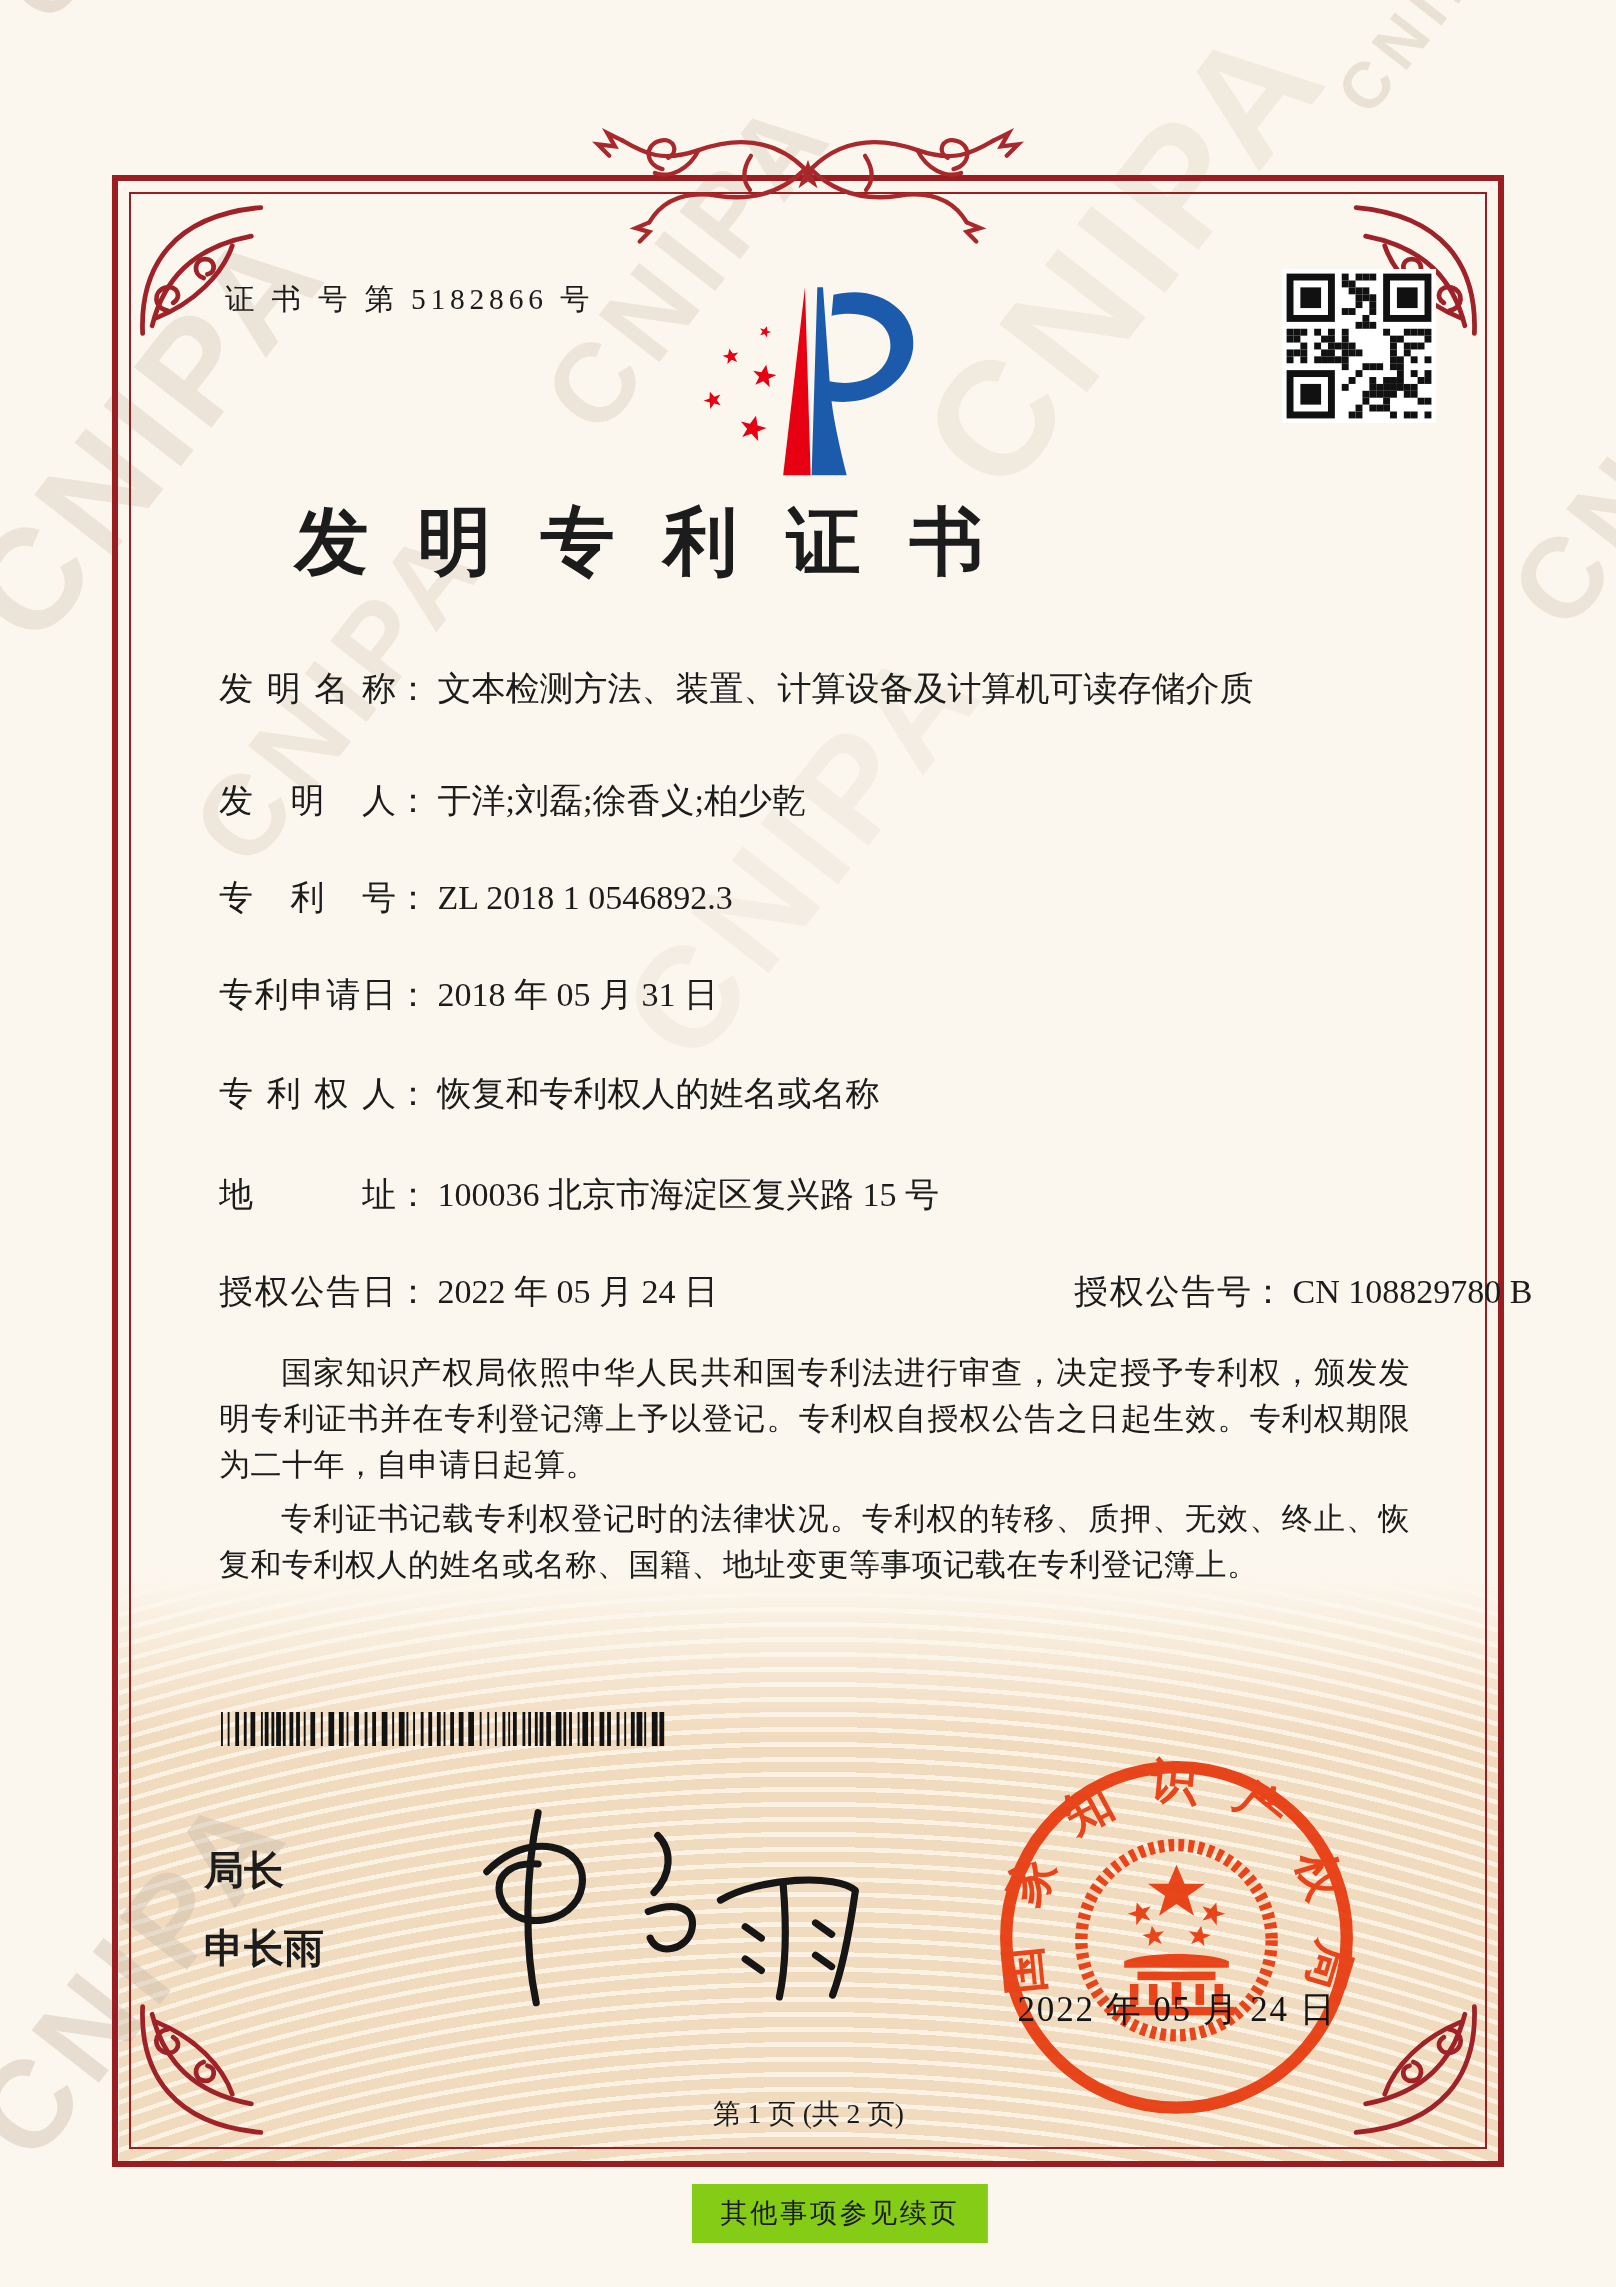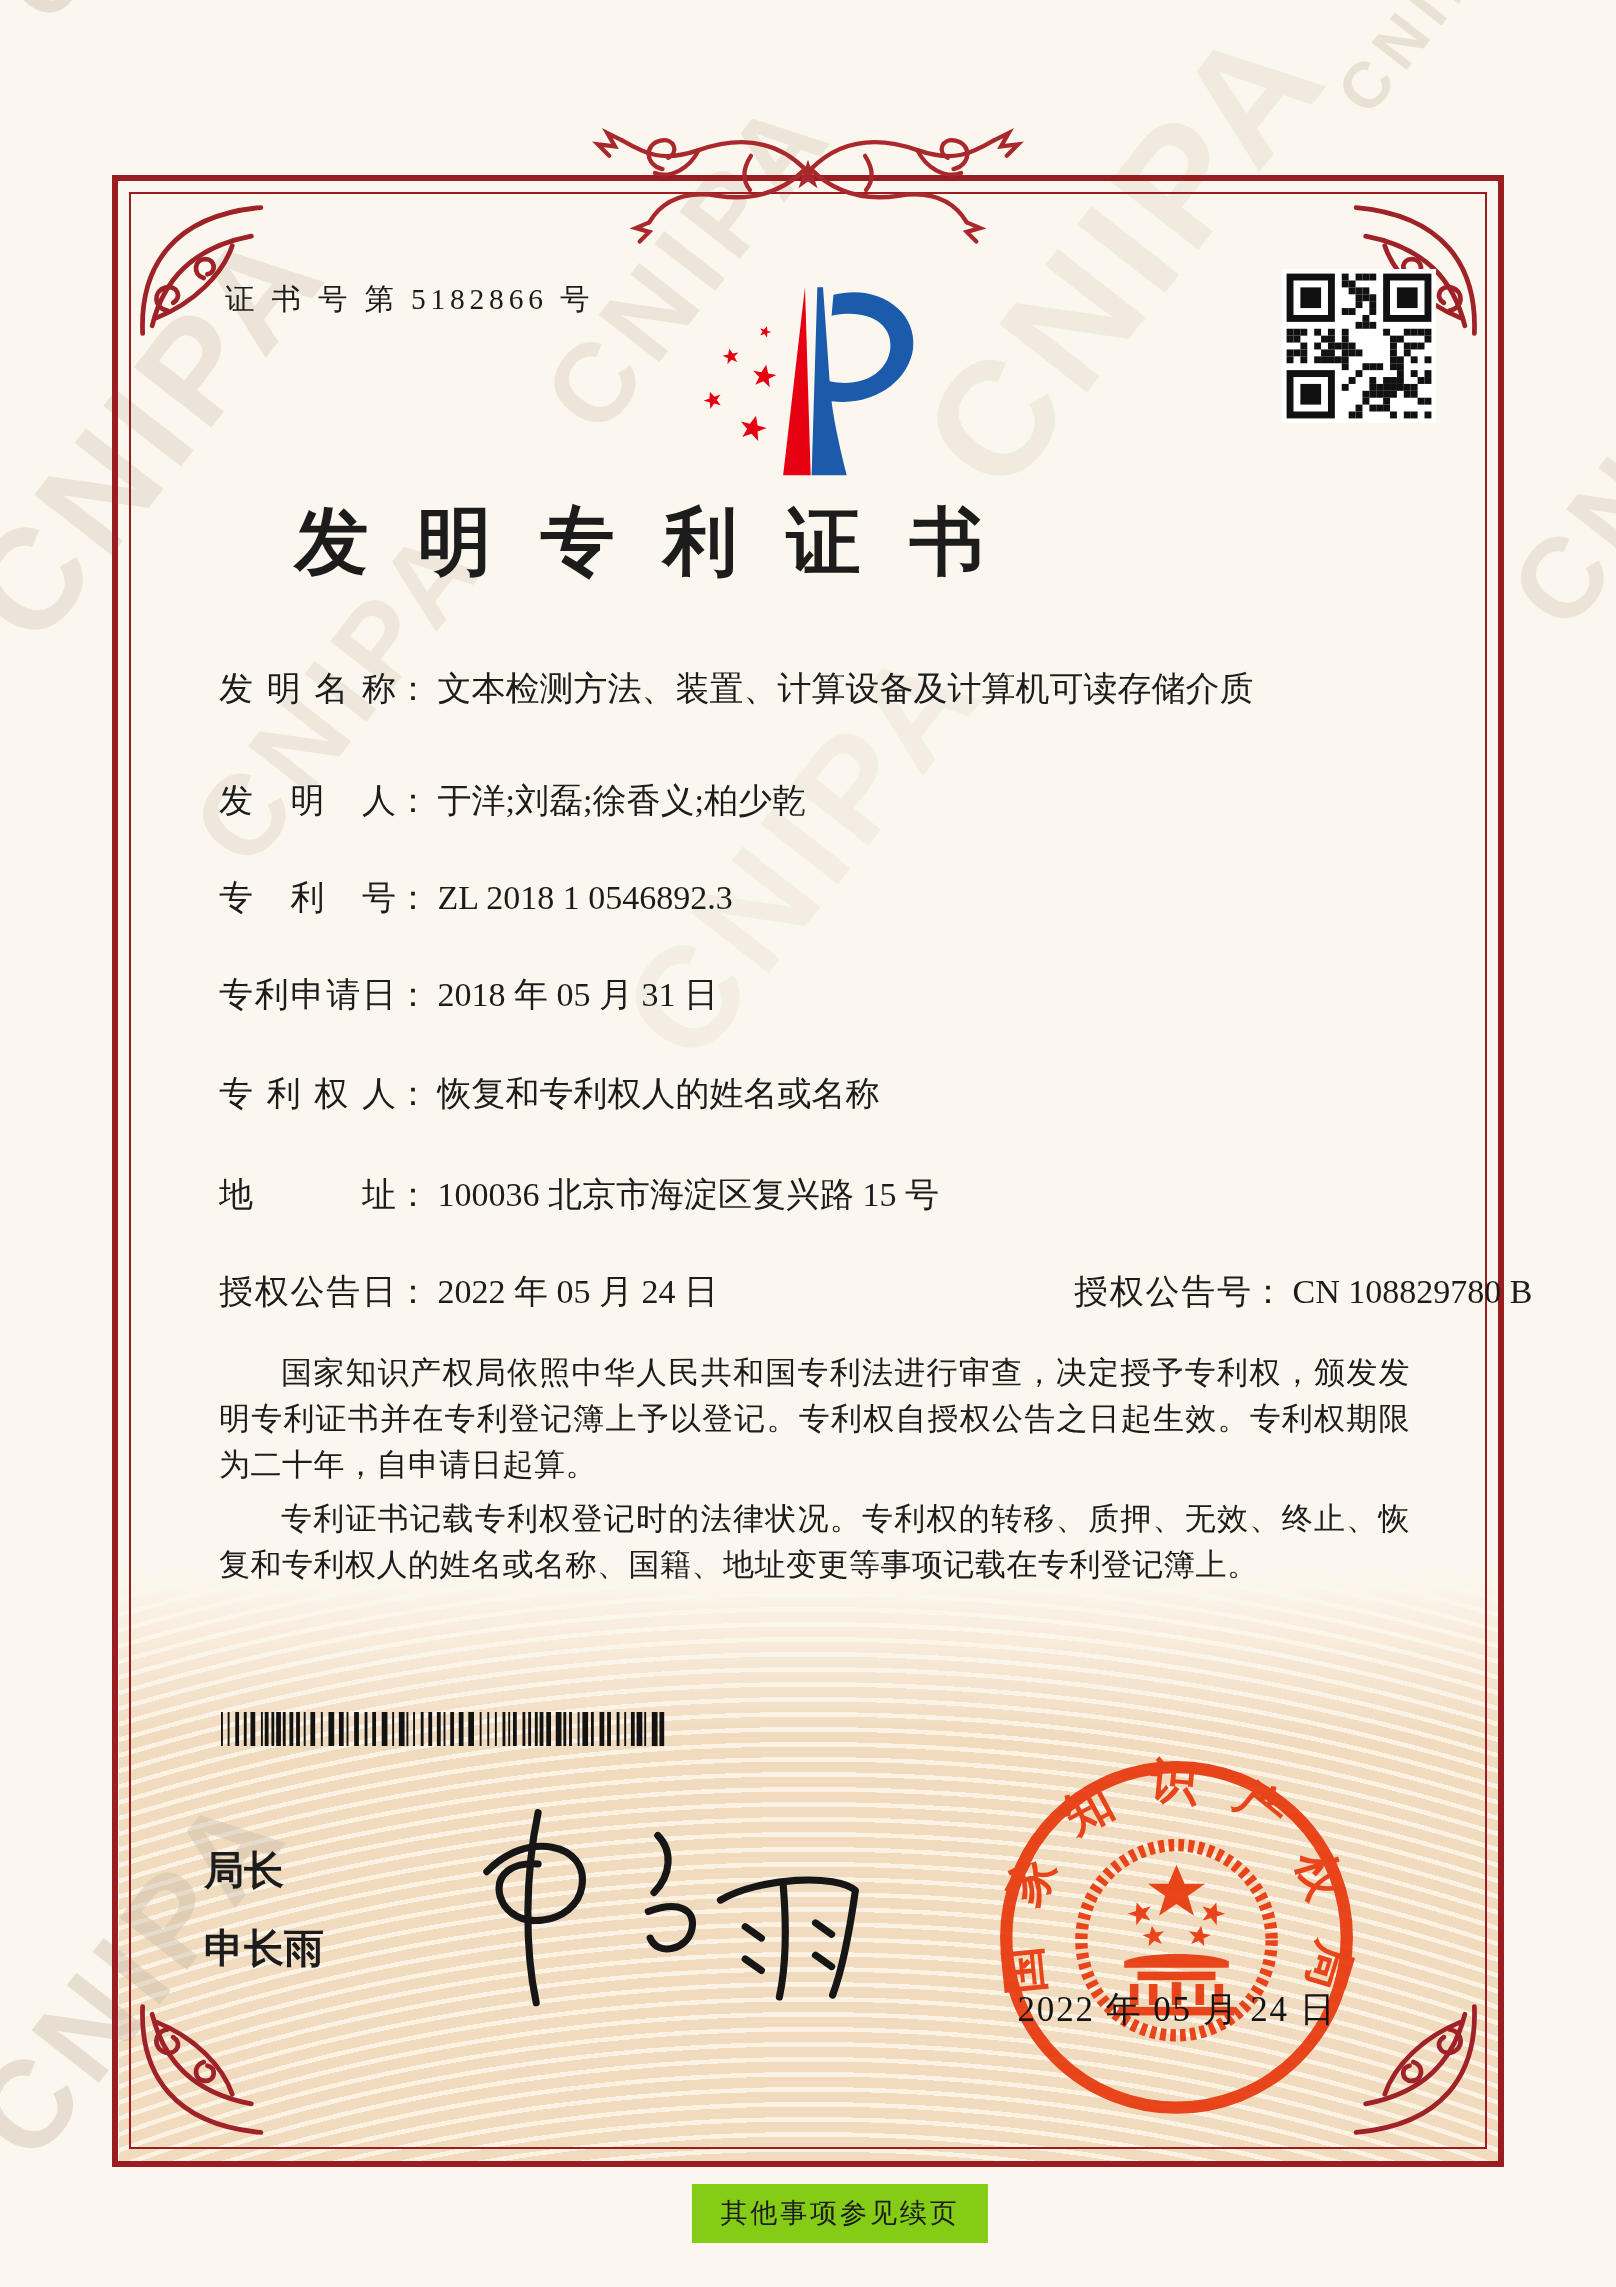--- a/index.html
+++ b/index.html
@@ -403,16 +403,17 @@
         <rect x="166" y="246" width="9" height="22" stroke="none"></rect>
         <rect x="190" y="244" width="10" height="24" stroke="none"></rect>
         <rect x="215" y="246" width="9" height="22" stroke="none"></rect>
         <rect x="235" y="246" width="9" height="22" stroke="none"></rect>
         <rect x="134" y="270" width="122" height="9" stroke="none"></rect>
       </g>
     </g>
   </svg>
   <div id="seal-date">2022 年 05 月 24 日</div>
 
+  <div id="page-no">第 1 页 (共 2 页)</div>
   <div id="continuation">其他事项参见续页</div>
 
 </div>
 
 
 </body></html>

